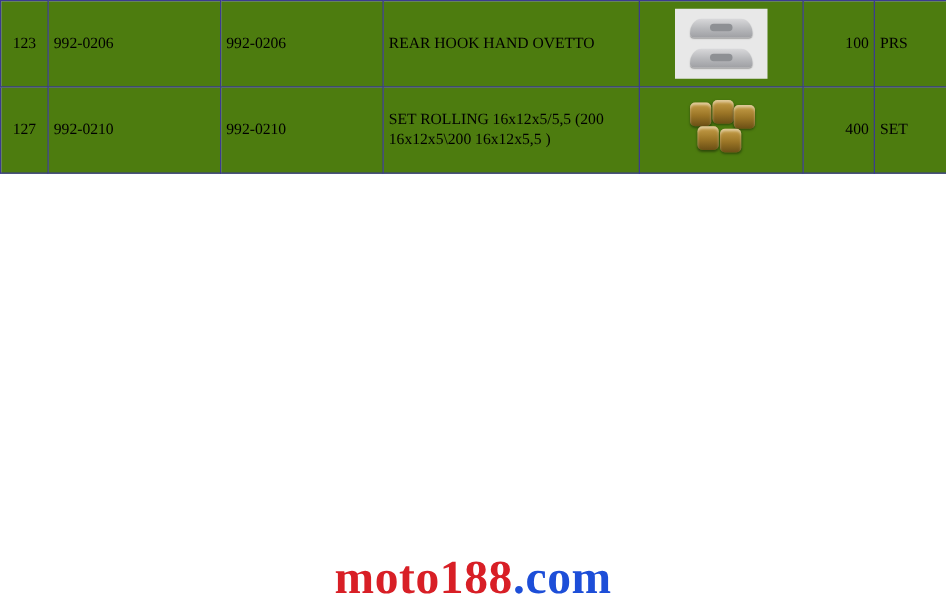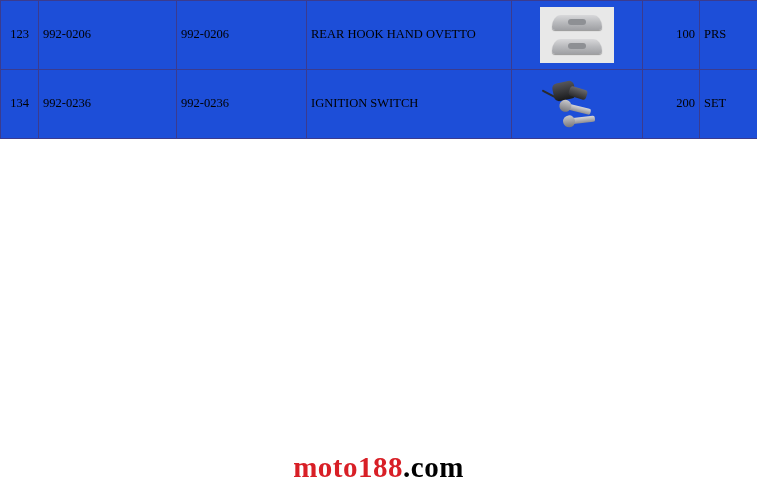--- a/index.html
+++ b/index.html
@@ -26,21 +26,21 @@
     width: 757px;
     table-layout: fixed;
     border: 0;
   }
   table.parts td {
     border: 1px solid #3b3b8f;
     font-size: 12.5px;
     font-family: "Liberation Serif", serif;
     padding: 0 4px;
     vertical-align: middle;
-    background: #1d4ed8;
+    background: #4d7c0f;
     line-height: 1.25;
   }
   
   col.c-no    { width: 38px; }
   col.c-code1 { width: 138px; }
   col.c-code2 { width: 130px; }
   col.c-desc  { width: 205px; }
   col.c-img   { width: 131px; }
   col.c-qty   { width: 57px; }
   col.c-unit  { width: 58px; }
@@ -205,26 +205,26 @@
   .watermark {
     position: absolute;
     left: 0; right: 0;
     bottom: 4px;
     text-align: center;
     pointer-events: none;
     z-index: 5;
   }
   .watermark .wm-text {
     font-family: "Liberation Serif", serif;
-    font-size: 29px;
+    font-size: 38px;
     font-weight: bold;
     letter-spacing: 0.5px;
   }
   .watermark .wm-red { color: #d81f26; }
-  .watermark .wm-dark { color: #000000; }
+  .watermark .wm-dark { color: #1d4ed8; }
 </style>
 </head>
 <body>
 
 <div class="sheet">
 
   <table class="parts">
     <colgroup>
       <col class="c-no">
         <col class="c-code1">
@@ -246,43 +246,43 @@
             <div class="ph-hook">
                 <div class="p1"></div>
                 <div class="p2"></div>
               </div>
           </div>
         </td>
         <td class="qty">100</td>
         <td class="unit">PRS</td>
       </tr>
 
-
-
-
-
       <tr class="row">
-        <td class="no">134</td>
-        <td class="code1">992-0236</td>
-        <td class="code2">992-0236</td>
-        <td class="desc">IGNITION SWITCH</td>
+        <td class="no">127</td>
+        <td class="code1">992-0210</td>
+        <td class="code2">992-0210</td>
+        <td class="desc">SET ROLLING 16x12x5/5,5 (200 16x12x5\200 16x12x5,5 )</td>
         <td class="img">
           <div class="imgbox">
-            <div class="ph-ign">
-              <div class="wire"></div>
-              <div class="body"></div>
-              <div class="barrel"></div>
-              <div class="key k1"></div>
-              <div class="key k2"></div>
-            </div>
+            <div class="ph-roll">
+                <i></i>
+                <i></i>
+                <i></i>
+                <i></i>
+                <i></i>
+              </div>
           </div>
         </td>
-        <td class="qty">200</td>
+        <td class="qty">400</td>
         <td class="unit">SET</td>
       </tr>
+
+
+
+
 
     </tbody>
   </table>
 
   <div class="watermark">
     <span class="wm-text wm-red">moto188</span><span class="wm-text wm-dark">.com</span>
   </div>
 
 </div>
 

